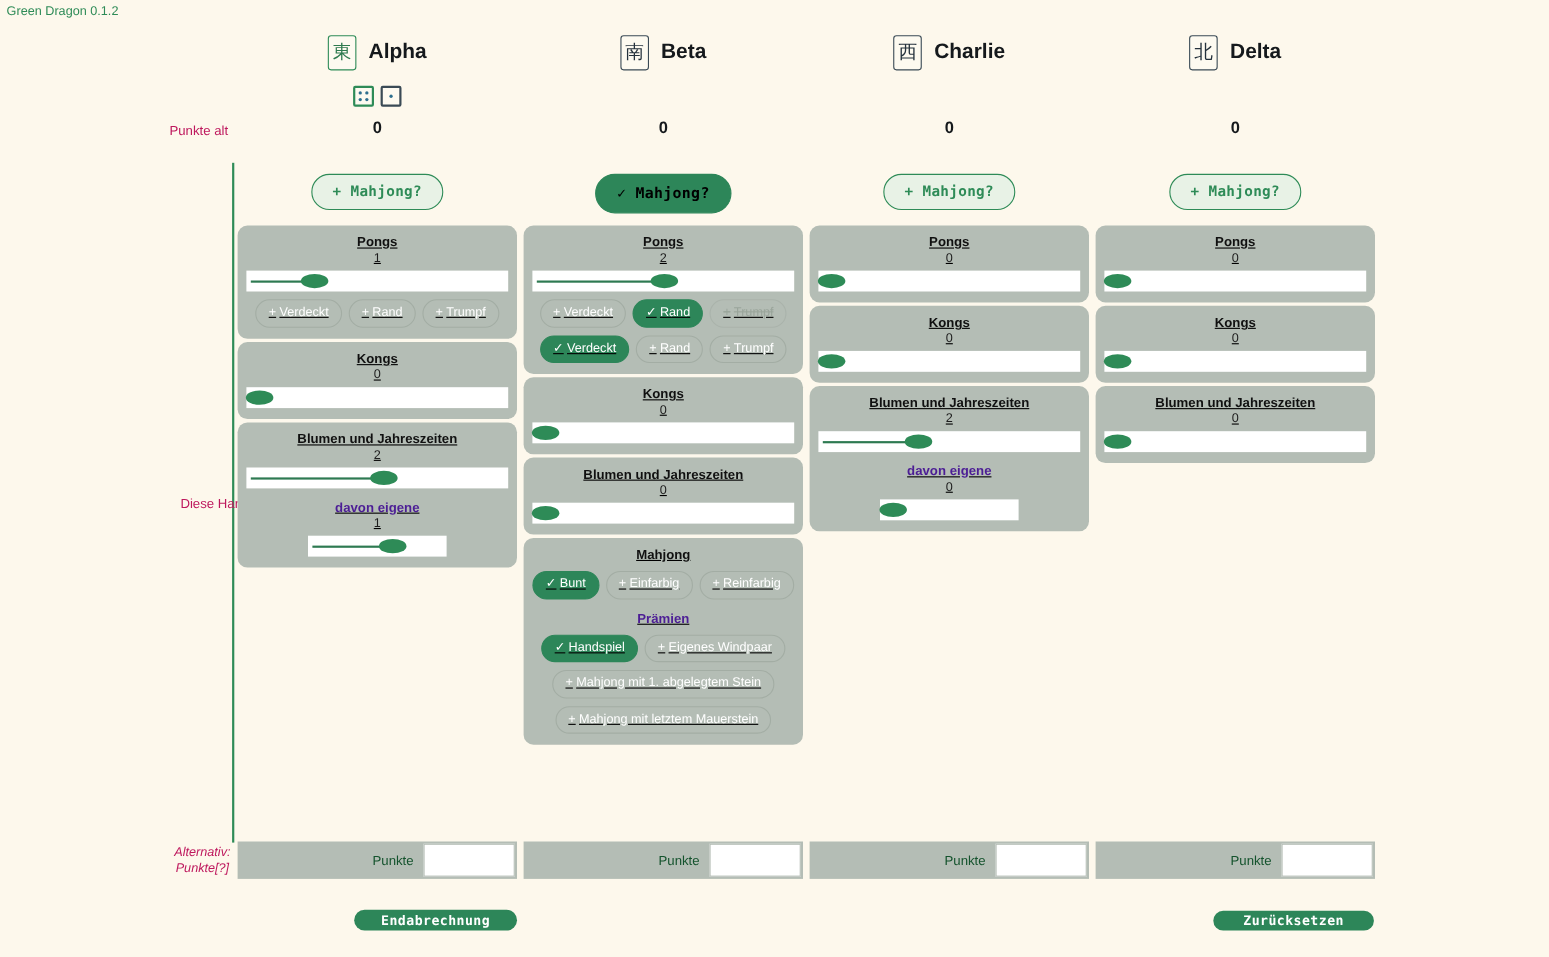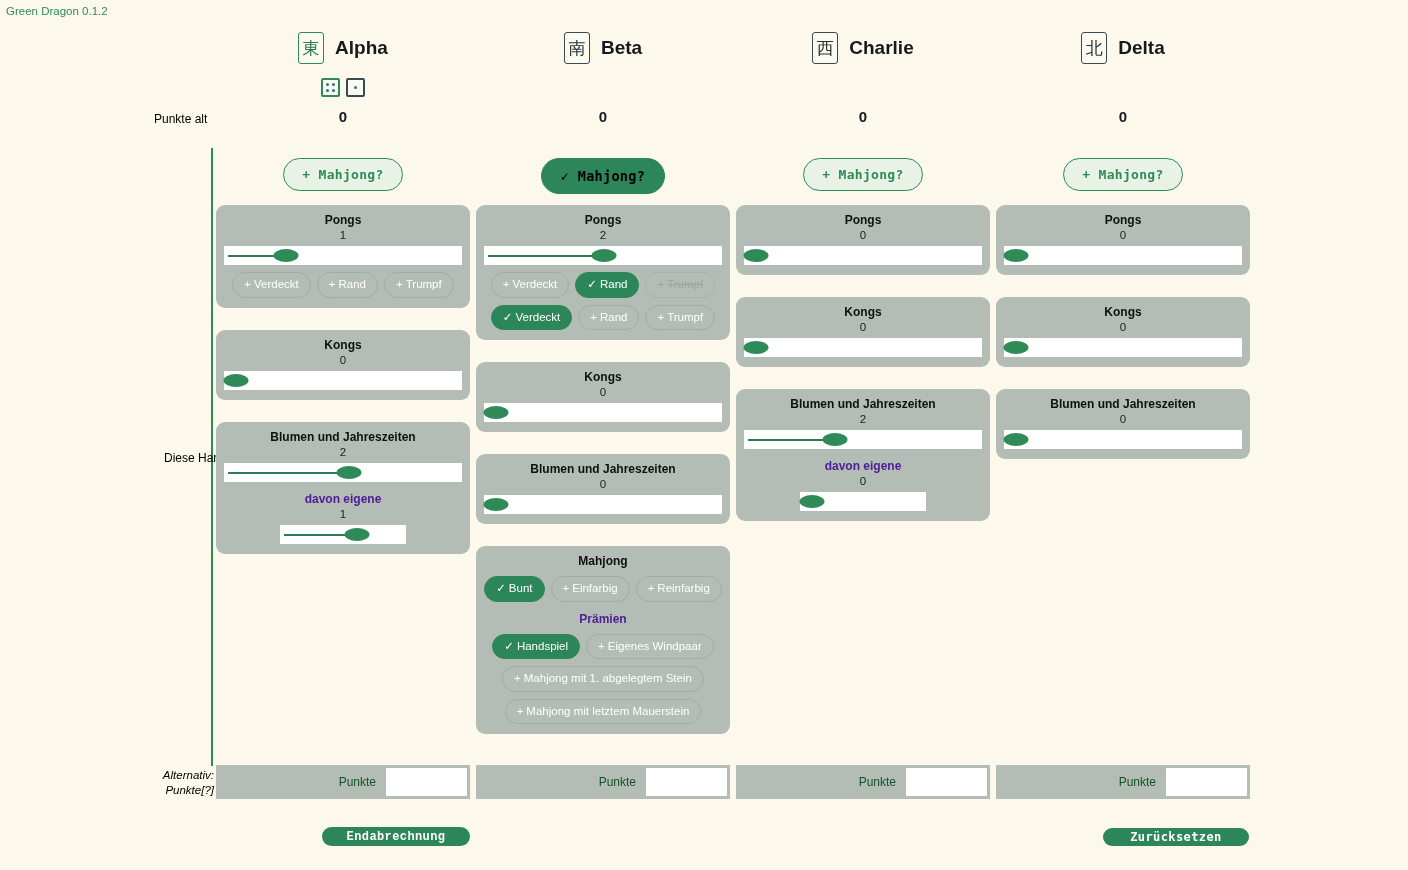--- a/index.html
+++ b/index.html
@@ -21,21 +21,21 @@
 
   
   .vline {
     position: absolute; left: 211px; top: 148px;
     width: 2px; height: 618px; background: #2e8b57;
   }
 
   
   .row-label {
     position: absolute; right: 1190px;
-    text-align: right; font-size: 12px; color: #000000;
+    text-align: center; font-size: 12px; color: #be185d;
     white-space: nowrap;
   }
   #label-punkte-alt { left: 154px; top: 112px; }
   #label-diese-hand { left: 154px; top: 451px; margin-left: 10px; }
   #label-alternativ {
     left: 154px; top: 768px; font-style: italic; font-size: 11.5px;
     line-height: 15px; width: 60px;
   }
 
   
@@ -95,21 +95,21 @@
   }
   .mj-btn.on {
     background: #2d8659; border-color: #2d8659; color: #000000;
     padding: 9px 19px; font-size: 13.5px;
   }
 
   
   .stack { position: absolute; top: 205px; left: 3px; width: 254px; }
   .panel {
     background: #b4bdb5; border-radius: 9px;
-    padding: 8px 8px 10px 8px; margin-bottom: 22px;
+    padding: 8px 8px 10px 8px; margin-bottom: 3px; text-decoration: underline;
   }
   .panel-title {
     text-align: center; font-size: 12px; font-weight: bold; color: #101010;
     line-height: 15px;
   }
   .panel-sub {
     text-align: center; font-size: 12px; font-weight: bold; color: #4c1d95;
     line-height: 15px; margin-top: 10px;
   }
   .panel-value {
@@ -165,21 +165,21 @@
   }
 
   
   .btn {
     position: absolute; border: none; cursor: pointer; color: #ffffff;
     background: #2d8659; font-family: "DejaVu Sans Mono", monospace;
     font-weight: bold; letter-spacing: .4px;
   }
   #btn-endabrechnung {
     left: 322px; top: 827px; width: 148px; height: 19px;
-    border-radius: 10px; font-size: 12px; font-family: Liberation Mono, monospace;
+    border-radius: 10px; font-size: 12px;
   }
   #btn-berechnen {
     left: 634px; top: 812px; width: 197px; height: 35px;
     border-radius: 8px; font-size: 14px;
   }
   #btn-zuruecksetzen {
     left: 1103px; top: 828px; width: 146px; height: 18px;
     border-radius: 9px; font-size: 12px;
   }
 </style>

